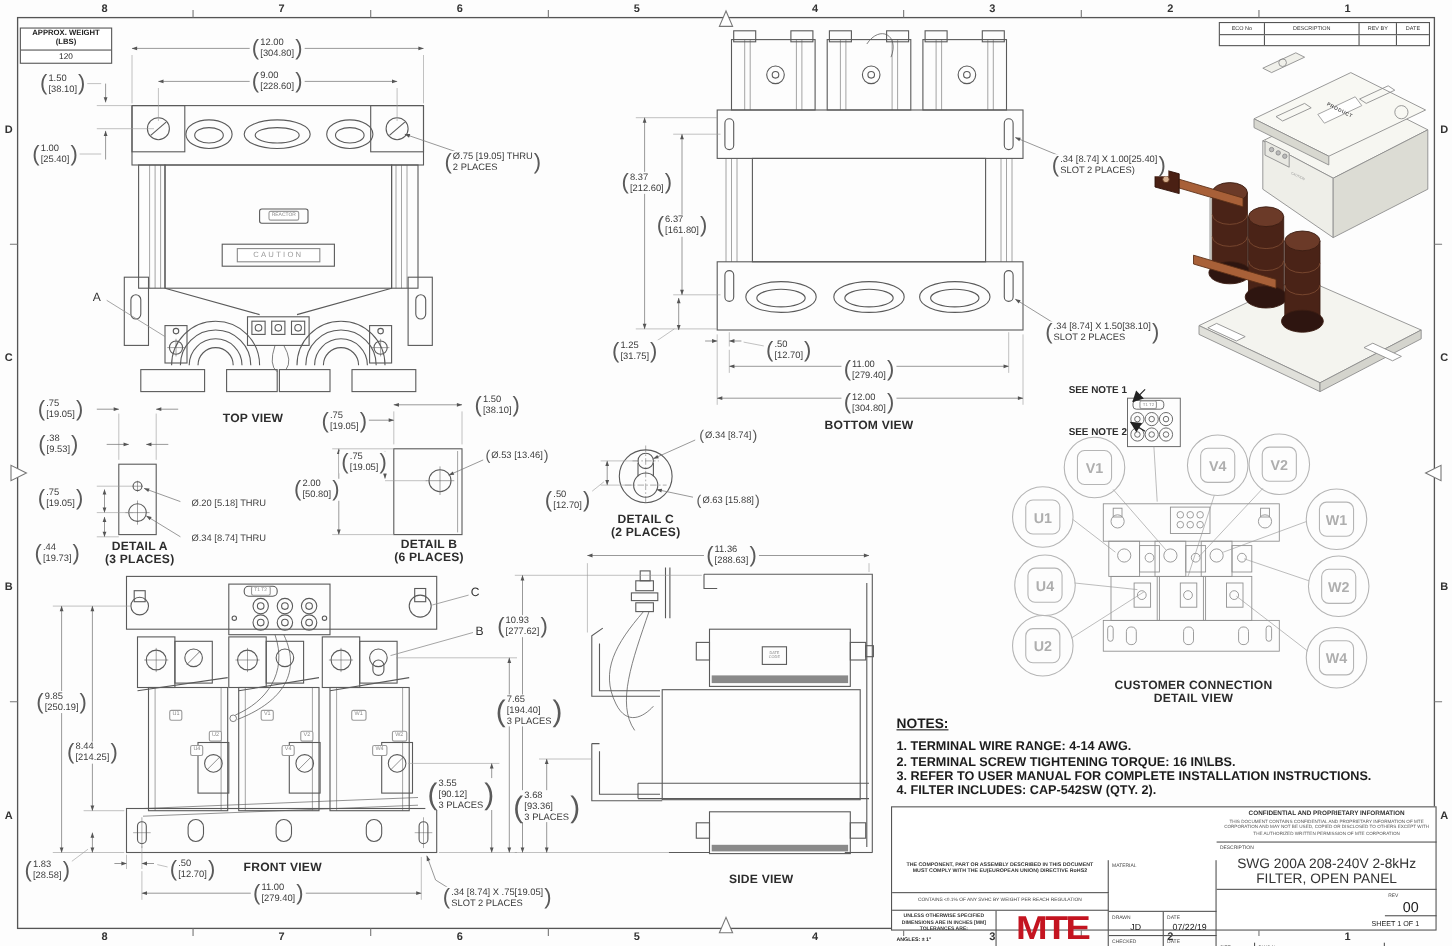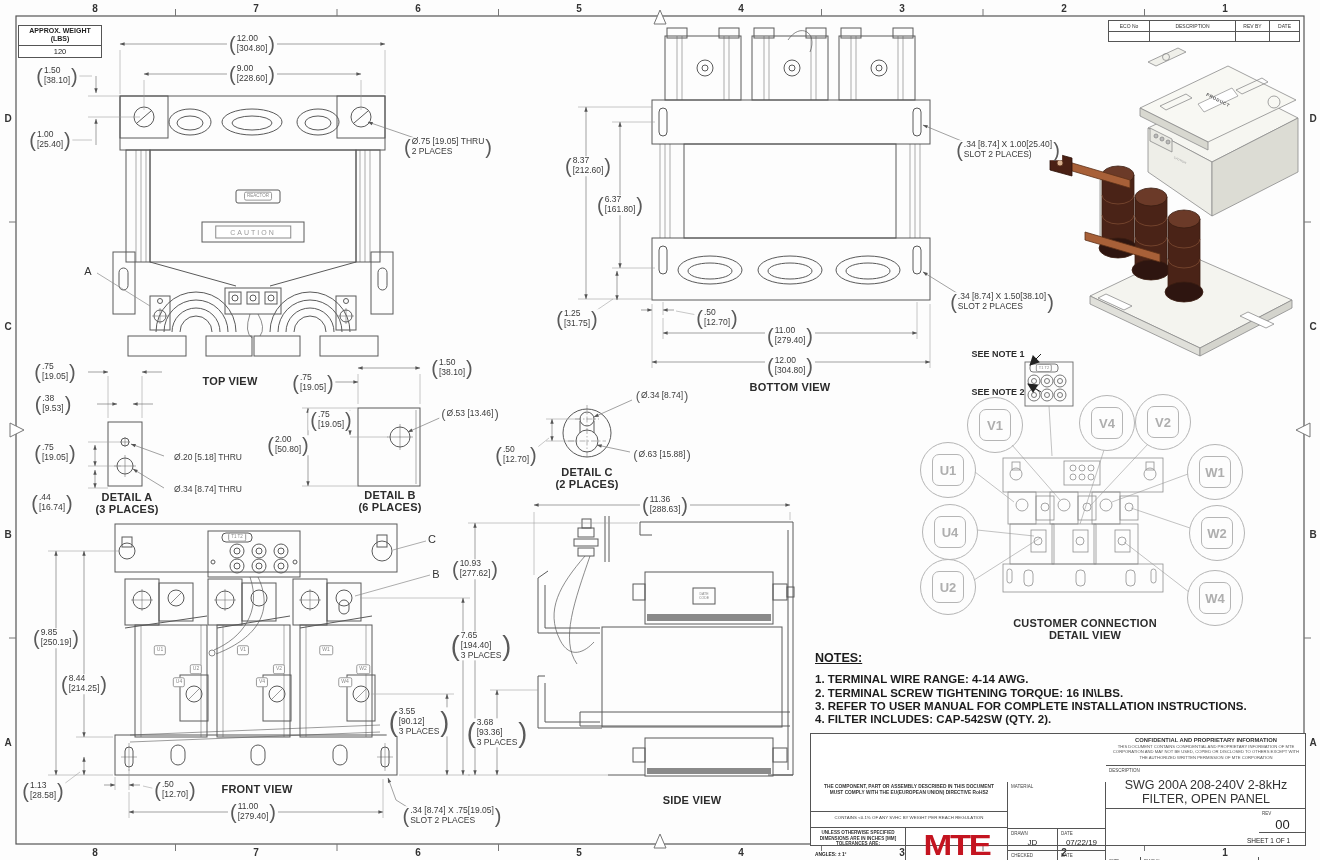--- a/index.html
+++ b/index.html
@@ -637,21 +637,21 @@
       </div>
  <div class="dim" style="left:55px;top:453px">
         <span class="dv">
           <span>.75</span>
           <span>[19.05]</span>
         </span>
       </div>
  <div class="dim" style="left:52px;top:503px">
         <span class="dv">
           <span>.44</span>
-          <span>[16.74]</span>
+          <span>[19.73]</span>
         </span>
       </div>
  <span class="t" style="left:208px;top:457px;font-size:8.5px">Ø.20 [5.18] THRU</span>
  <span class="t" style="left:208px;top:489px;font-size:8.5px">Ø.34 [8.74] THRU</span>
  <span class="vt" style="left:127px;top:497px">DETAIL A</span>
  <span class="vt" style="left:127px;top:509px">(3 PLACES)</span>
 </div>
 
 <div>
  <div class="dim" style="left:452px;top:368px">
@@ -710,21 +710,21 @@
         </span>
       </div>
  <div class="dim" style="left:84px;top:684px">
         <span class="dv">
           <span>8.44</span>
           <span>[214.25]</span>
         </span>
       </div>
  <div class="dim" style="left:43px;top:791px">
         <span class="dv">
-          <span>1.13</span>
+          <span>1.83</span>
           <span>[28.58]</span>
         </span>
       </div>
  <div class="dim" style="left:175px;top:790px">
         <span class="dv">
           <span>.50</span>
           <span>[12.70]</span>
         </span>
       </div>
  <div class="dim" style="left:253px;top:812px">

